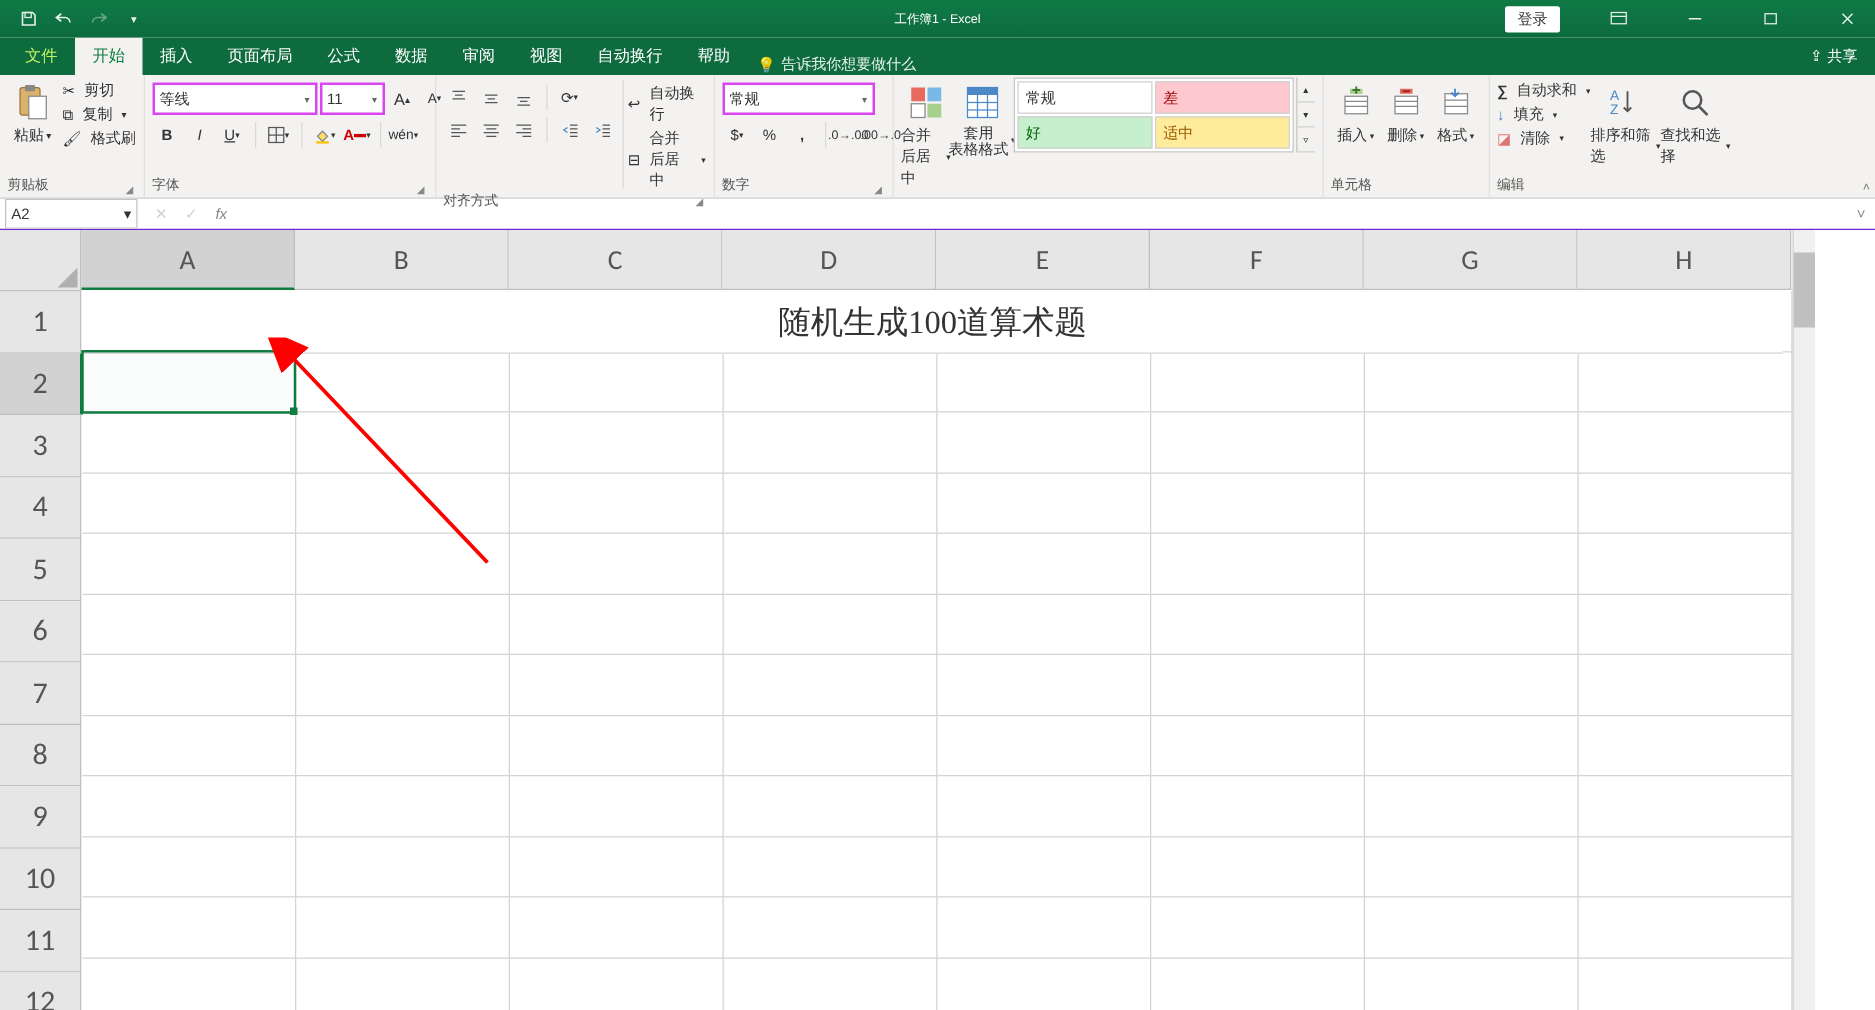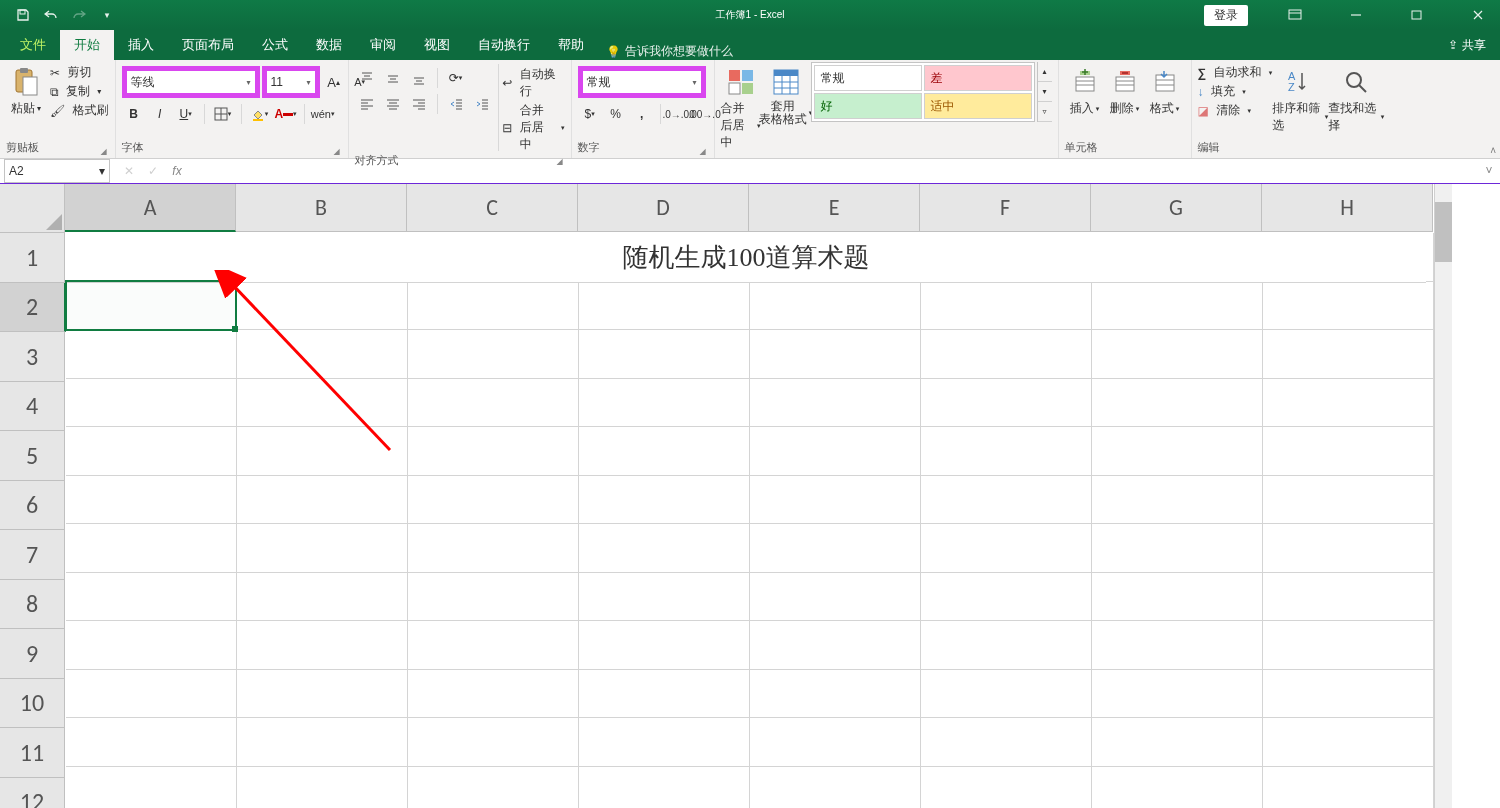--- a/index.html
+++ b/index.html
@@ -22,21 +22,21 @@
   .group{display:flex;flex-direction:column;border-right:1px solid #e0e0e0;padding:2px 6px 0}
   .group-body{flex:1;display:flex;align-items:flex-start}
   .group-label{height:18px;text-align:left;font-size:11px;color:#555;position:relative}
   .dbl{font-size:8px;color:#888;position:absolute;right:2px;bottom:2px}
   .big-btn{display:flex;flex-direction:column;align-items:center;justify-content:center;width:40px;padding-top:4px}
   .big-btn .ic{width:32px;height:32px;display:flex;align-items:center;justify-content:center}
   .big-btn .lbl{font-size:12px;margin-top:2px;display:flex;align-items:center;gap:2px}
   .stack{display:flex;flex-direction:column;gap:2px;padding-top:2px}
   .row{display:flex;align-items:center;gap:2px}
   .mini{width:22px;height:22px;display:flex;align-items:center;justify-content:center;border:1px solid transparent}
-  .combo{height:22px;border:5px solid #d946ef;background:#fff;display:flex;align-items:center;padding:0 4px;font-size:12px}
+  .combo{height:22px;border:2px solid #d946ef;background:#fff;display:flex;align-items:center;padding:0 4px;font-size:12px}
   .combo .dd{margin-left:auto;font-size:8px;color:#666}
   .sep-v{width:1px;background:#d8d8d8;margin:2px 4px;align-self:stretch}
   .styles-gallery{display:grid;grid-template-columns:108px 108px;grid-template-rows:26px 26px;gap:2px;border:1px solid #c4c4c4;background:#fff;padding:2px;position:relative}
   .style-cell{border:1px solid #d0d0d0;display:flex;align-items:center;padding-left:6px;font-size:12px}
   .style-normal{background:#fff}
   .style-bad{background:#ffc7ce;color:#9c0006}
   .style-good{background:#c6efce;color:#006100}
   .style-neutral{background:#ffeb9c;color:#9c5700}
   .gallery-handle{width:14px;display:flex;flex-direction:column;border-left:1px solid #c4c4c4;margin-left:2px}
   .gallery-handle div{flex:1;display:flex;align-items:center;justify-content:center;font-size:8px;border-bottom:1px solid #d0d0d0}

